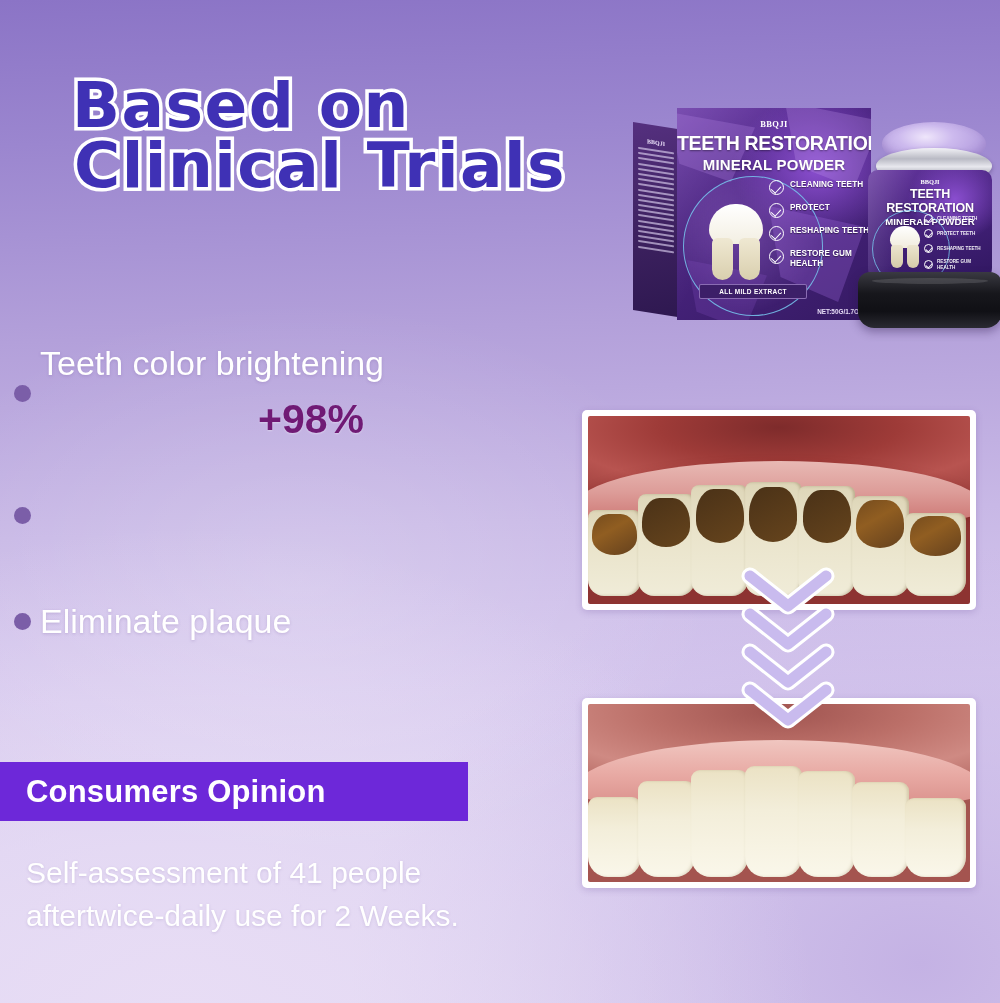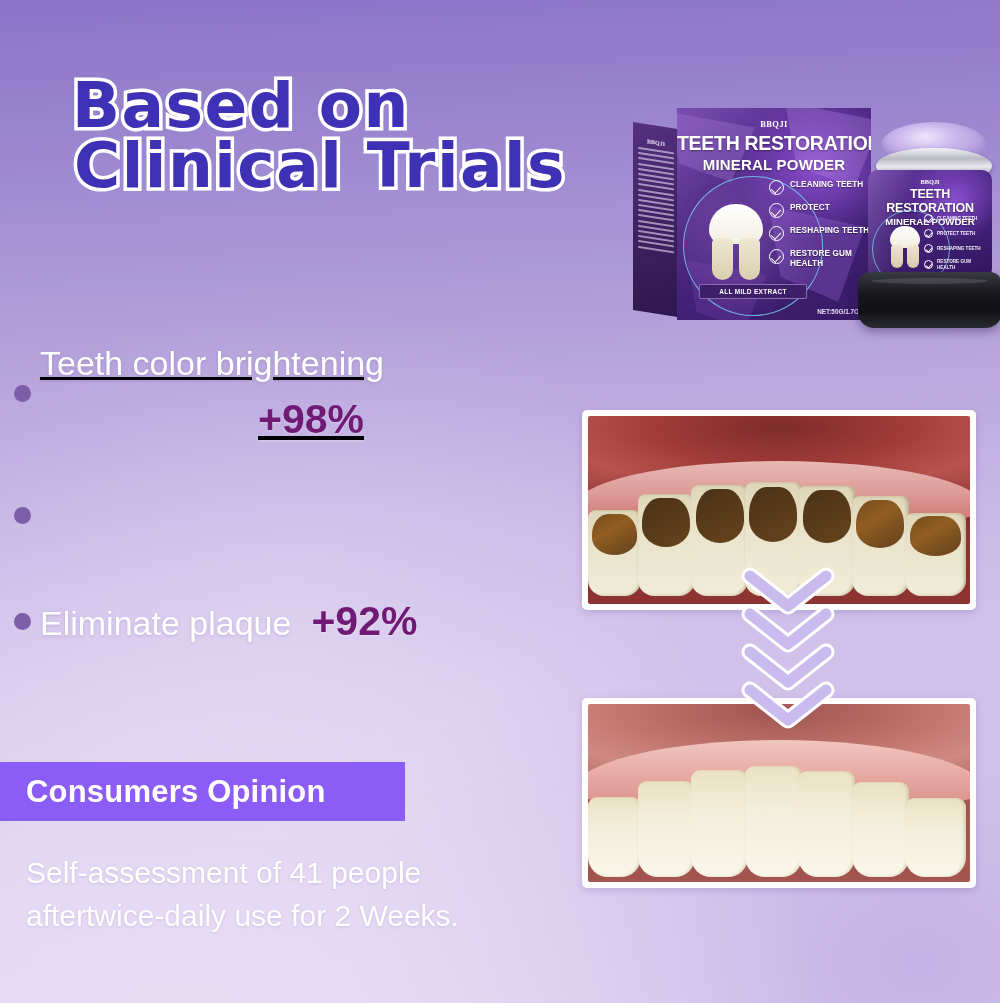--- a/index.html
+++ b/index.html
@@ -52,32 +52,32 @@
   }
   .btext {
     color:#ffffff; font-size:34px; line-height:1.13; font-weight:400;
     text-shadow:0 1px 3px rgba(110,85,150,.25);
   }
   .bpct {
     color:#701a75; font-size:41px; font-weight:700;
     text-shadow:0 1px 2px rgba(255,255,255,.35);
   }
   
-  .b1 .body { display:flex; flex-direction:column;text-decoration:underline; }
+  .b1 .body { display:flex; flex-direction:column; }
   .b1 .bpct { align-self:flex-end; margin-top:14px; margin-right:20px; }
   
   .b2 .body { display:flex; flex-direction:column; }
   .b2 .line2 { display:flex; align-items:baseline; gap:66px; }
   
   .b3 .body { display:flex; align-items:baseline; gap:20px; }
 
   
   #banner {
-    position:absolute; left:0; top:762px; width:405px; height:59px;
-    background:#8b5cf6; display:flex; align-items:center;
+    position:absolute; left:0; top:762px; width:468px; height:59px;
+    background:#6d28d9; display:flex; align-items:center;
   }
   #banner .btitle {
     color:#fff; font-size:31px; font-weight:700; margin-left:26px;
     letter-spacing:.2px;
   }
   #note {
     position:absolute; left:26px; top:852px; width:560px;
     color:#ffffff; font-size:30px; line-height:1.42;
     text-shadow:0 1px 3px rgba(120,95,160,.22);
   }
@@ -350,21 +350,20 @@
   <div class="benefit b2">
     <span class="dot"></span>
     <span class="body">
     </span>
   </div>
 
   <div class="benefit b3">
     <span class="dot"></span>
     <span class="body">
       <span class="btext">Eliminate plaque</span>
-      <span class="bpct">+92%</span>
     </span>
   </div>
 
 </div>
 
 <div id="banner">
   <span class="btitle">Consumers Opinion</span>
 </div>
 <div id="note">
   <div>Self-assessment of 41 people</div>

